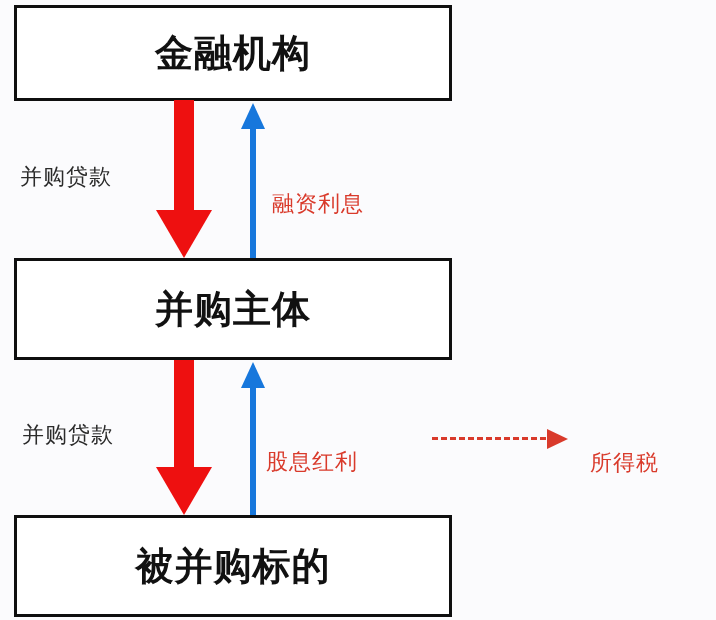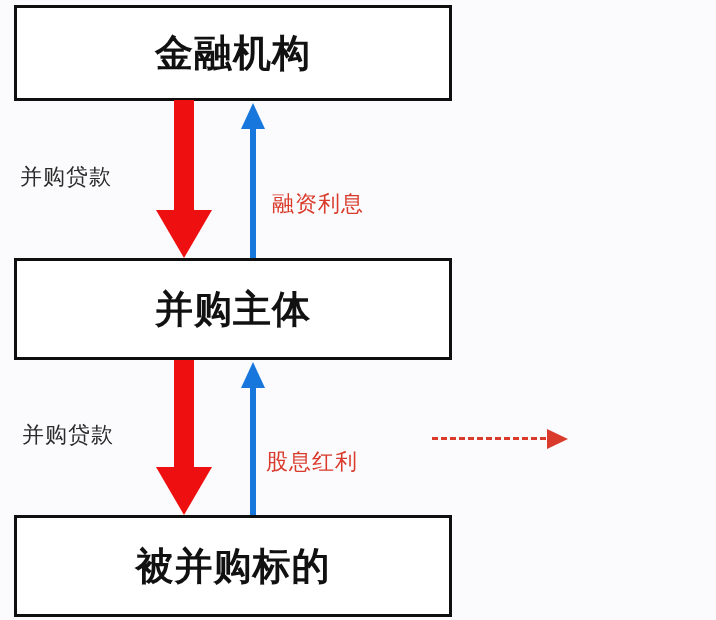--- a/index.html
+++ b/index.html
@@ -139,14 +139,15 @@
   <div class="blue-head" id="blue-head-2"></div>
   <div class="blue-shaft" id="blue-shaft-2"></div>
 
   <div class="dashed-line"></div>
   <div class="dashed-head"></div>
 
   <div class="flow-label dark" id="label-loan">并购贷款</div>
   <div class="flow-label red" id="label-interest">融资利息</div>
   <div class="flow-label dark" id="label-consideration">并购贷款</div>
   <div class="flow-label red" id="label-dividends">股息红利</div>
+  <div class="flow-label red" id="label-income-tax">所得税</div>
 
 </div>
 
 </body></html>

